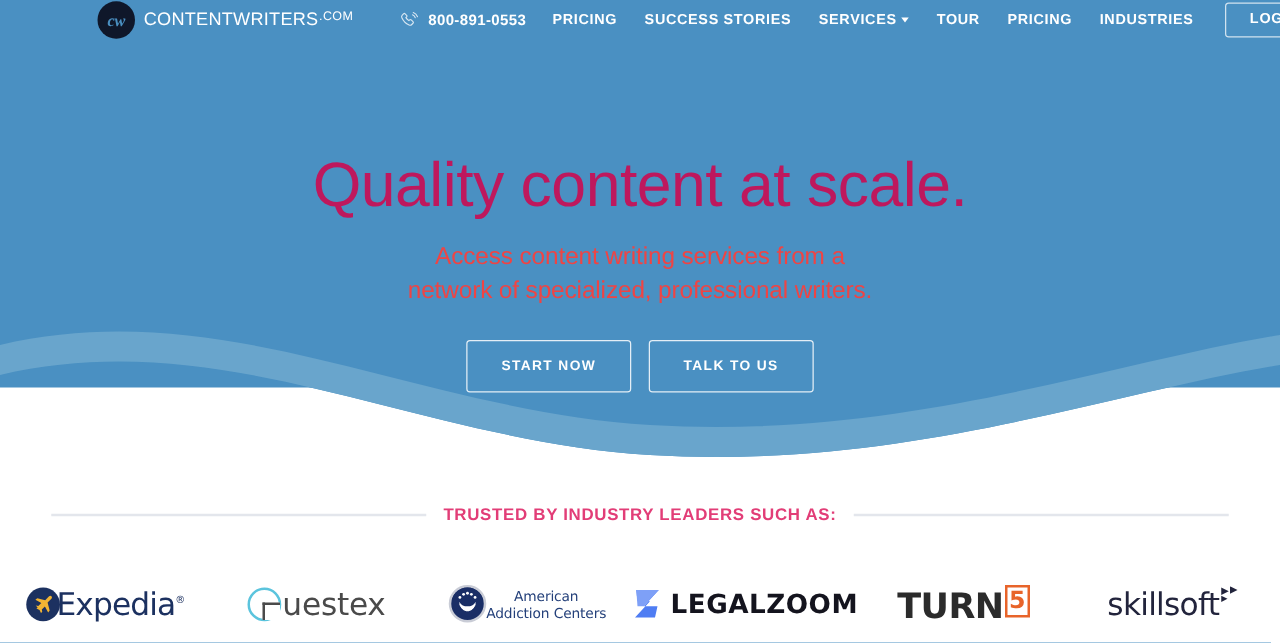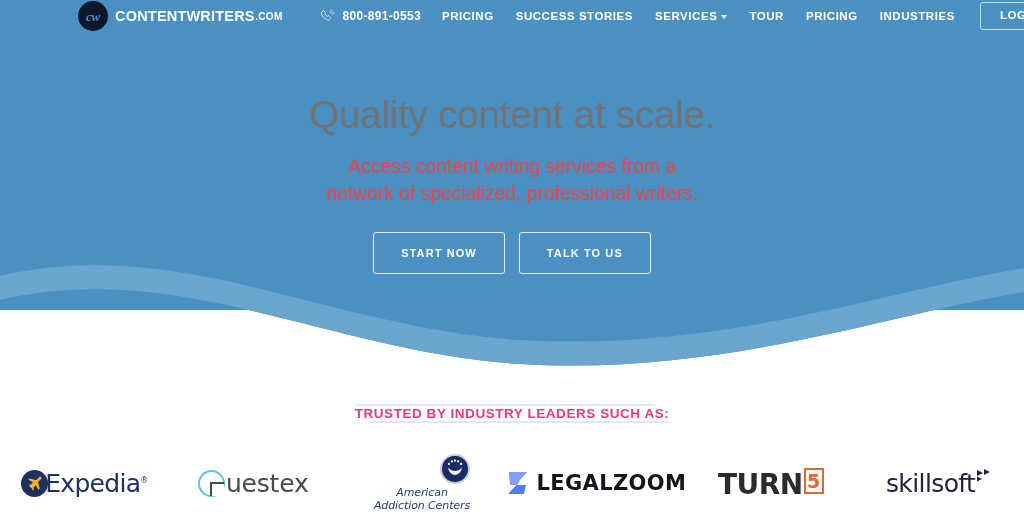--- a/index.html
+++ b/index.html
@@ -55,26 +55,26 @@
     font-style: italic;
     font-weight: bold;
     font-size: 13px;
     color: #4a90c2;
     letter-spacing: -0.3px;
     line-height: 1;
   }
   #brand-text {
     margin-left: 7px;
     color: #ffffff;
-    font-weight: bold;
+    font-weight: normal;
     font-size: 14.5px;
     letter-spacing: 0.2px;
     white-space: nowrap;
     display: flex;
-    align-items: center;
+    align-items: flex-start;
   }
   #brand-text .tld {
     font-size: 10px;
     letter-spacing: 0.3px;
     margin-left: 0.5px;
   }
 
   #navlinks {
     display: flex;
     align-items: center;
@@ -131,23 +131,23 @@
 
   
   #hero-content {
     position: absolute;
     top: 0; left: 0;
     width: 1024px;
     z-index: 5;
     text-align: center;
   }
   #hero-title {
-    margin-top: 93px;
-    color: #737373;
-    font-size: 39px;
+    margin-top: 120px;
+    color: #be185d;
+    font-size: 50px;
     font-weight: normal;
     letter-spacing: -0.4px;
     line-height: 1.12;
   }
   #hero-sub {
     margin-top: 16px;
     color: #ef4444;
     font-size: 19.5px;
     font-weight: normal;
     line-height: 1.38;
@@ -177,21 +177,20 @@
   
   #trusted {
     position: absolute;
     top: 404px;
     left: 0;
     width: 1024px;
     display: flex;
     align-items: center;
     justify-content: center;
     gap: 0;
-    flex-direction: column;
   }
   .rule {
     height: 2px;
     background: #e3e6ec;
   }
   #rule-left  { width: 300px; margin-right: 14px; }
   #rule-right { width: 300px; margin-left: 14px; }
   #trusted-label {
     color: #e23d77;
     font-size: 13.5px;
@@ -257,21 +256,21 @@
   .q-word {
     color: #4a4a4a;
     font-size: 25px;
     letter-spacing: -0.2px;
     margin-left: 1px;
     line-height: 1;
     font-family: "DejaVu Sans", sans-serif;
   }
 
   
-  .aac { display: flex; flex-direction: column; align-items: flex-end; font-style: italic; }
+  .aac { display: flex; flex-direction: row; align-items: center; }
   .aac-mark {
     width: 30px; height: 30px; border-radius: 50%;
     background: #1a2e66;
     border: 2px solid #c9ccd6;
     display: flex; align-items: flex-end; justify-content: center;
     position: relative;
     overflow: hidden;
   }
   .aac-text {
     margin-top: 3px;

